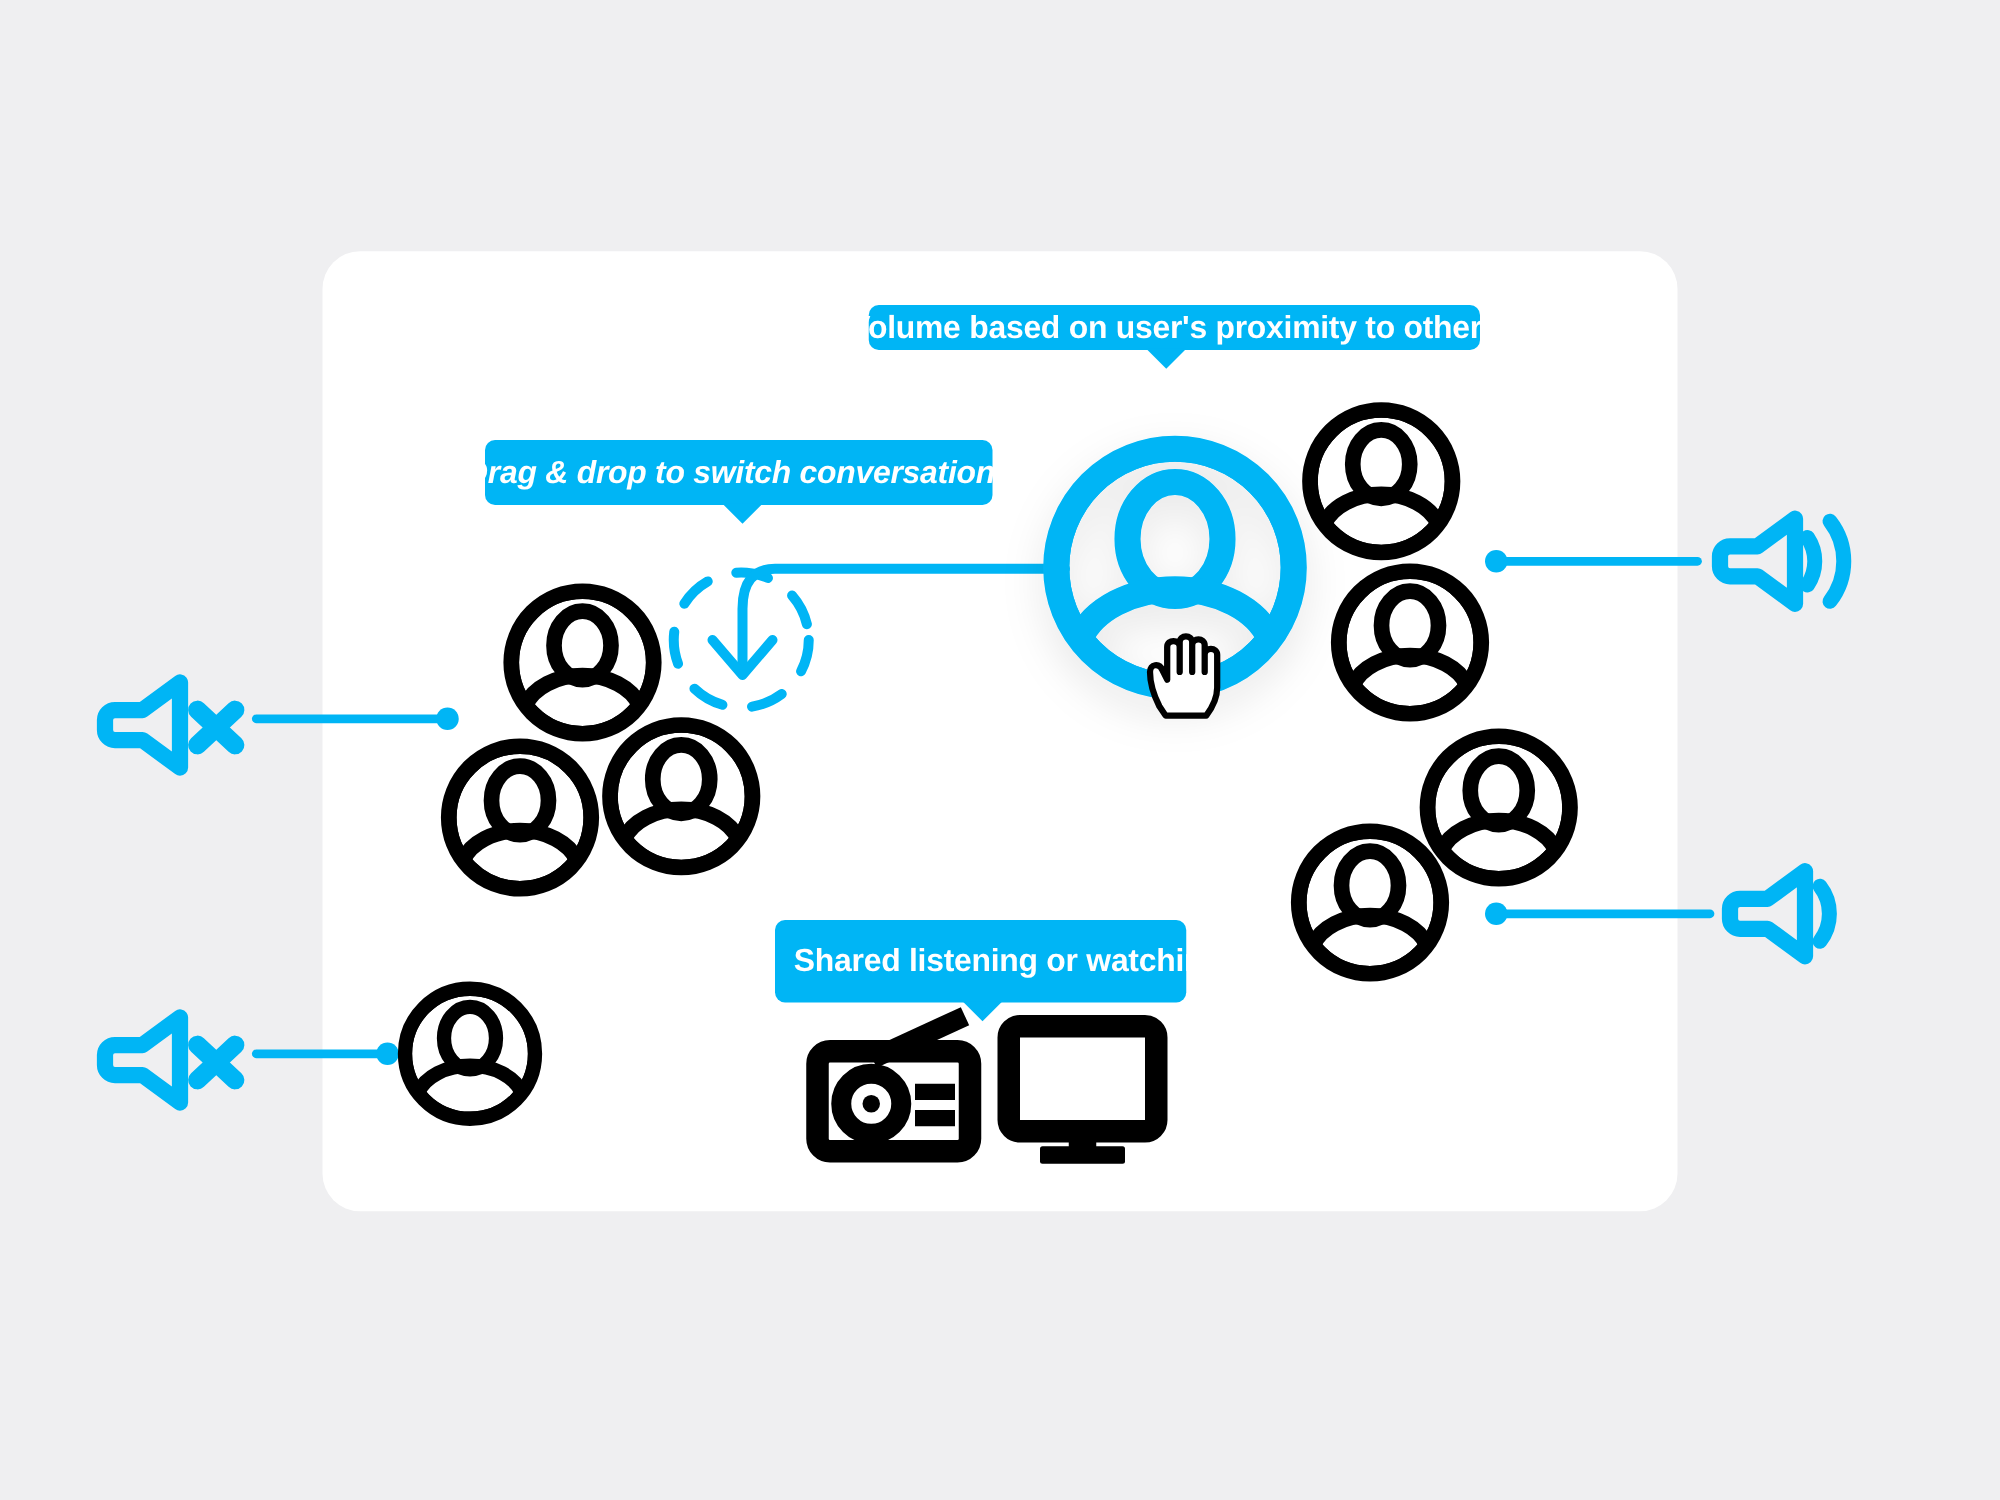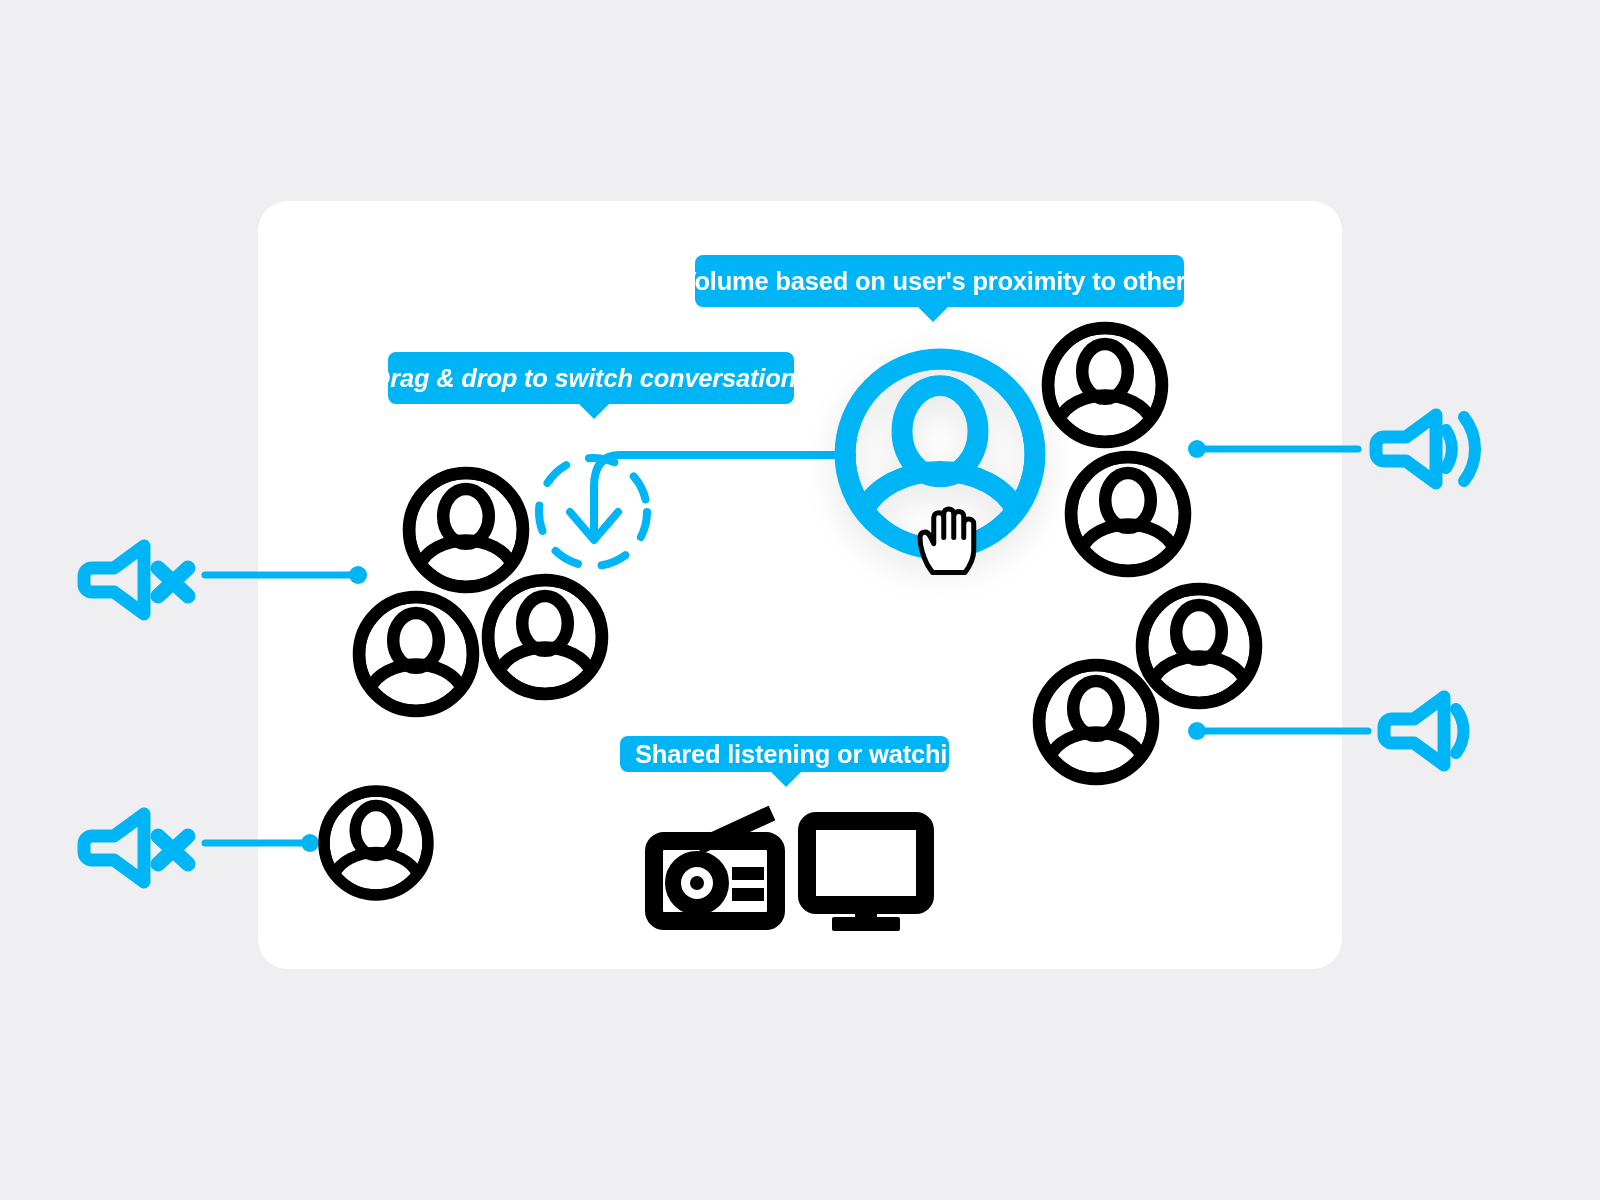--- a/index.html
+++ b/index.html
@@ -50,29 +50,29 @@
   .tip .tail {
     position: absolute;
     bottom: -15px;
     width: 0;
     height: 0;
     border-left: 16px solid transparent;
     border-right: 16px solid transparent;
     border-top: 16px solid #00b5f5;
   }
   #tip-volume {
-    left: 695px; top: 255px; width: 489px; height: 52px;
+    left: 695px; top: 244px; width: 489px; height: 36px;
   }
   #tip-volume .tail { left: 222px; }
   #tip-drag {
     left: 388px; top: 352px; width: 406px; height: 52px; font-style: italic;
   }
   #tip-drag .tail { left: 190px; }
   #tip-shared {
-    left: 620px; top: 736px; width: 329px; height: 36px; padding-left: 44px;
+    left: 620px; top: 736px; width: 329px; height: 66px; padding-left: 44px;
   }
   #tip-shared .tail { left: 150px; }
 </style>
 </head>
 <body>
 
 <div id="stage">
 
   <div id="card"></div>
 

